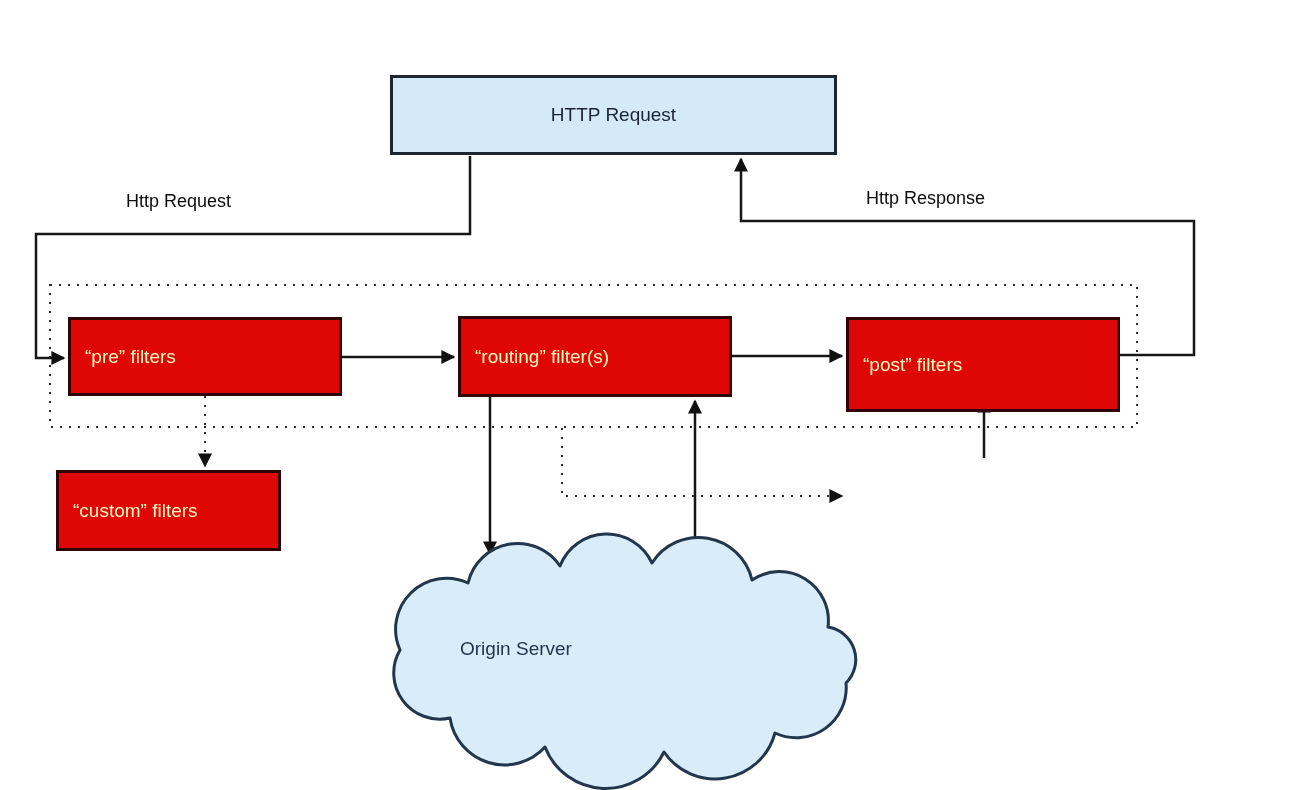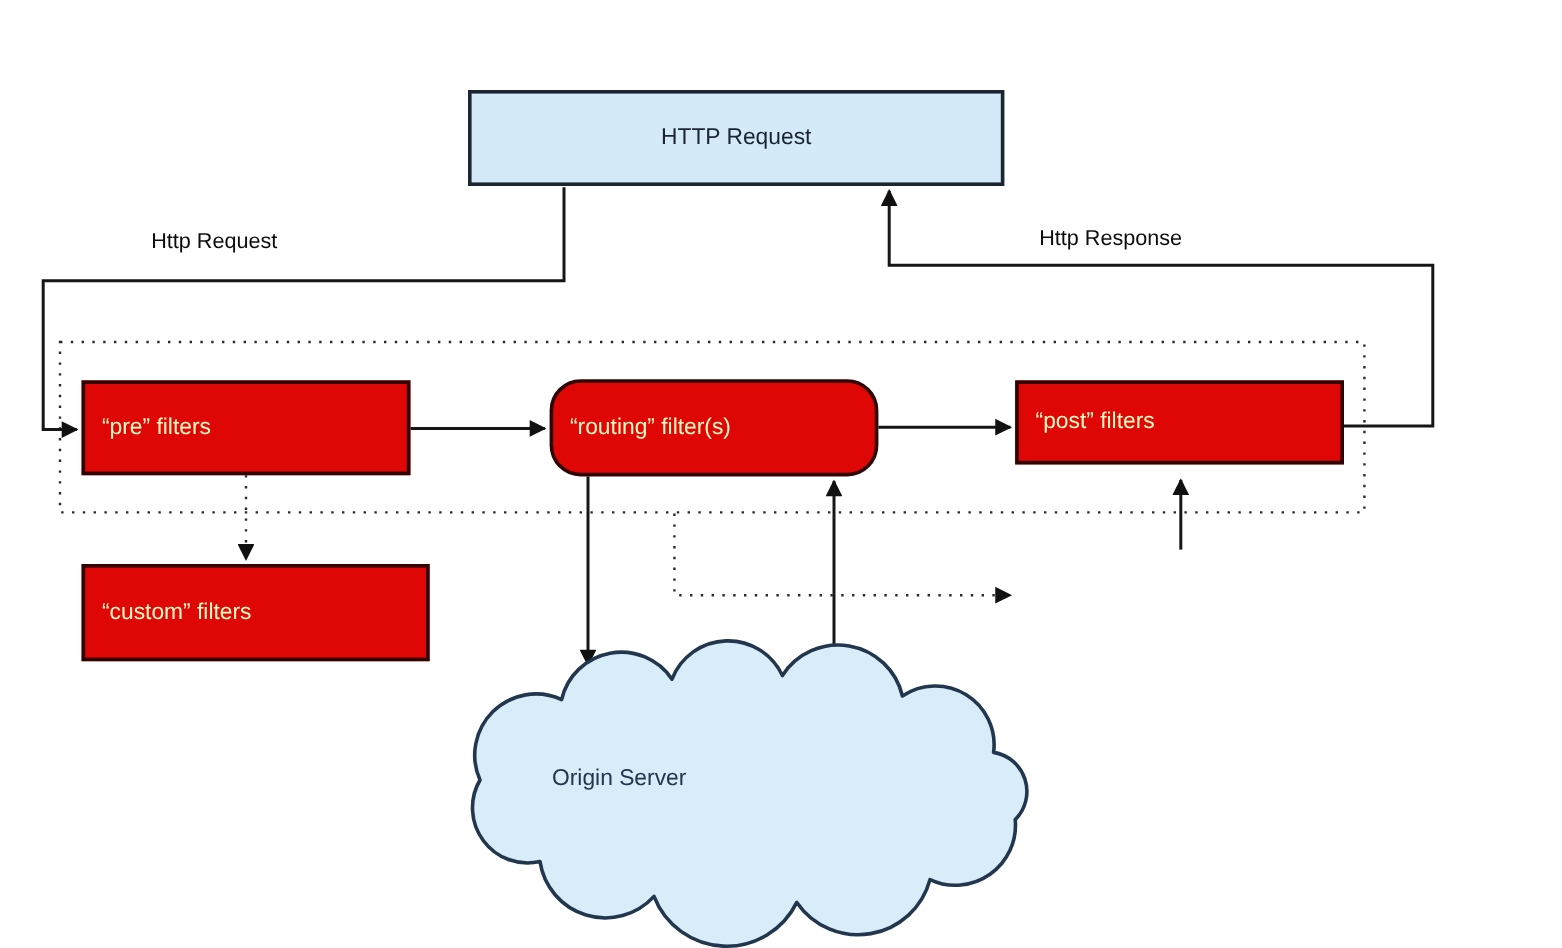--- a/index.html
+++ b/index.html
@@ -37,23 +37,23 @@
   .node.red {
     background: #de0705;
     border: 3px solid #300404;
     color: #fef9c3;
     justify-content: flex-start;
     padding-left: 14px;
     font-size: 19px;
   }
   .node-http-request { left: 390px; top: 75px;  width: 447px; height: 80px; }
   .node-pre          { left: 68px;  top: 317px; width: 274px; height: 79px; }
-  .node-routing      { left: 458px; top: 316px; width: 274px; height: 81px; border-radius: 26px; }
-  .node-post         { left: 846px; top: 317px; width: 274px; height: 70px; }
-  .node-custom       { left: 68px;  top: 470px; width: 290px; height: 81px; }
+  .node-routing      { left: 458px; top: 316px; width: 274px; height: 81px; }
+  .node-post         { left: 846px; top: 317px; width: 274px; height: 95px; }
+  .node-custom       { left: 56px;  top: 470px; width: 225px; height: 81px; }
   .node-error        { left: 846px; top: 458px; width: 274px; height: 80px; }
 
   .edge-label {
     position: absolute;
     color: #0c0c0c;
     font-size: 18px;
     white-space: nowrap;
   }
   .label-request  { left: 126px; top: 191px; }
   .label-response { left: 866px; top: 188px; }

